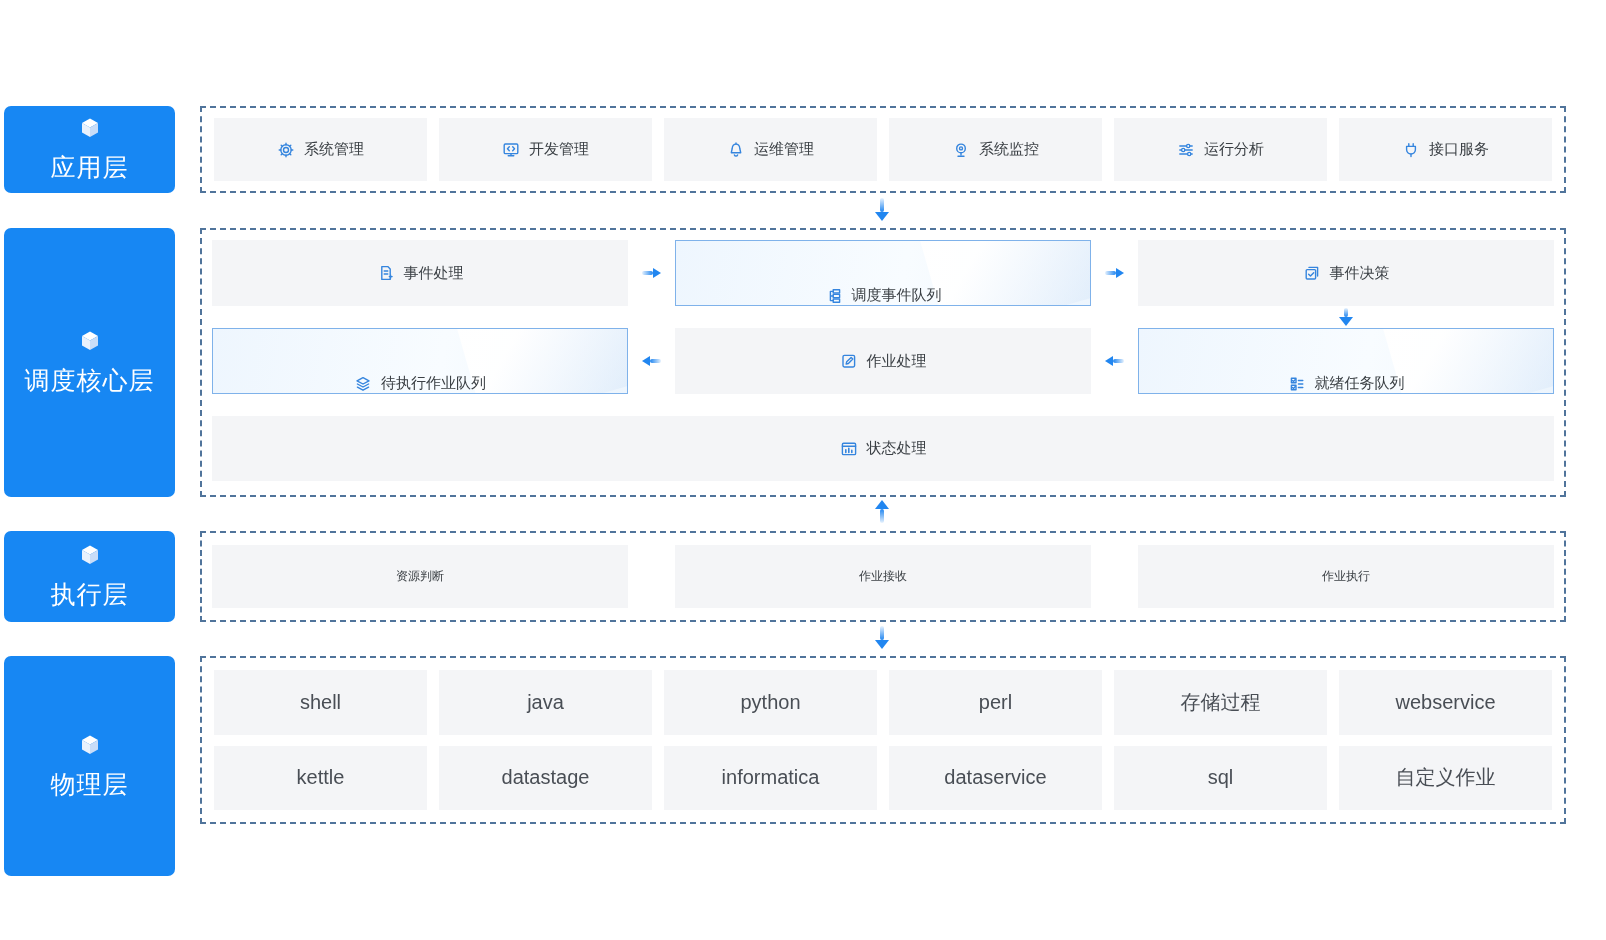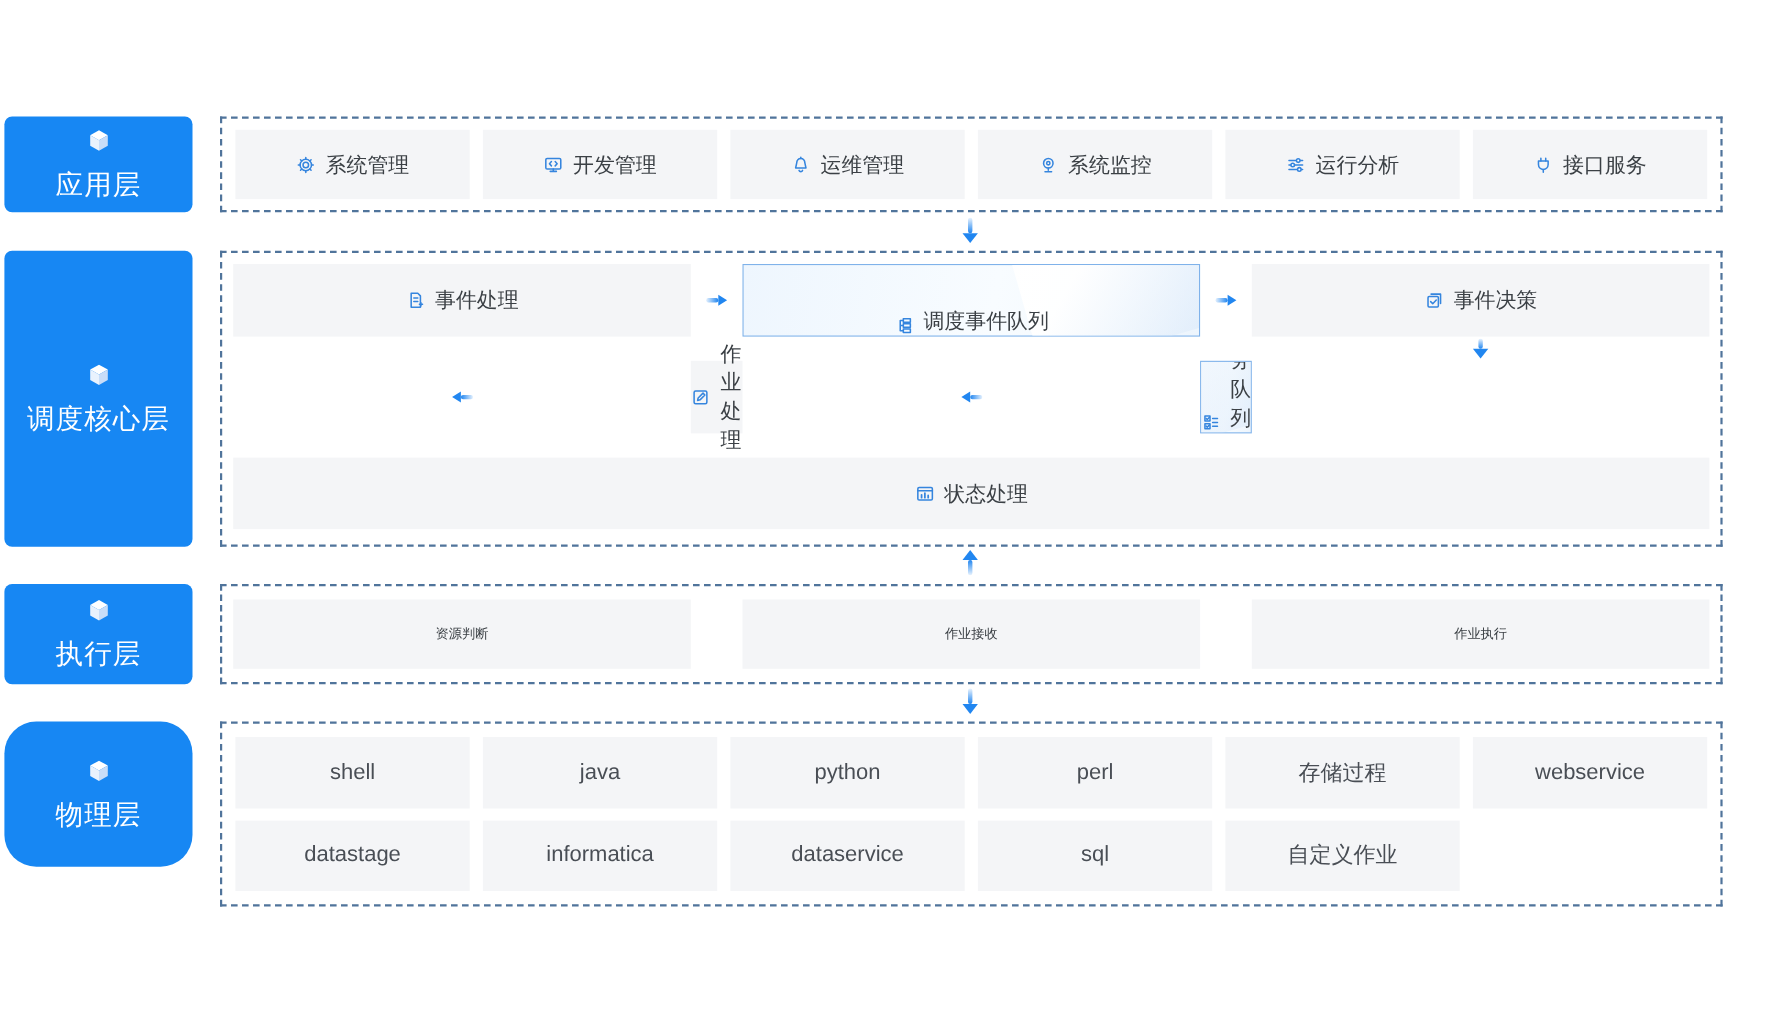--- a/index.html
+++ b/index.html
@@ -17,21 +17,21 @@
 
   
   .dashed-box {
     position:absolute; left:200px; width:1366px;
     border:2px dashed #50749b;
   }
 
   
   .chip {
     background:#f4f5f7; display:flex; align-items:center; justify-content:center; gap:9px;
-    font-size:19px; color:#3b4045;
+    font-size:15px; color:#3b4045;
   }
   .chip svg { flex:0 0 auto; }
 
   
   .chip.hl {
     background:linear-gradient(100deg,#eef6fe 0%,#f8fcff 55%,#edf5fd 100%);
     border:1px solid #7fb2ea; position:relative; overflow:hidden;align-items:flex-end;
   }
   .chip.hl::after {
     content:""; position:absolute; right:-28px; top:-46px; width:190px; height:120px;
@@ -112,21 +112,21 @@
 
   <div class="layer-label" style="top:531px;height:91px;">
     <svg width="28" height="26" viewBox="0 0 26 26">
       <polygon points="13,3.5 21,8 13,12.5 5,8" fill="#ffffff"></polygon>
       <polygon points="5,8 13,12.5 13,22 5,17.5" fill="#e9f2fd"></polygon>
       <polygon points="21,8 13,12.5 13,22 21,17.5" fill="#c8ddf8"></polygon>
     </svg>
     <div class="layer-label-text">执行层</div>
   </div>
 
-  <div class="layer-label" style="top:656px;height:132px;border-radius:29px;">
+  <div class="layer-label" style="top:656px;height:220px;">
     <svg width="28" height="26" viewBox="0 0 26 26">
       <polygon points="13,3.5 21,8 13,12.5 5,8" fill="#ffffff"></polygon>
       <polygon points="5,8 13,12.5 13,22 5,17.5" fill="#e9f2fd"></polygon>
       <polygon points="21,8 13,12.5 13,22 21,17.5" fill="#c8ddf8"></polygon>
     </svg>
     <div class="layer-label-text">物理层</div>
   </div>
 
   <div class="dashed-box app-box" style="top:106px;height:87px;">
 
@@ -232,20 +232,27 @@
     <div></div>
     <div></div>
     <div></div>
     <div class="gap-cell">
       <div class="v-arrow down small">
           <span class="bar"></span>
           <span class="head"></span>
         </div>
     </div>
 
+    <div class="chip hl">
+      <svg class="lnicon" width="18" height="18" viewBox="0 0 18 18">
+        <path d="M9 2.6 15 5.8 9 9 3 5.8Z"></path>
+        <path d="M3.4 9 9 12l5.6-3M3.4 12.2 9 15.2l5.6-3"></path>
+      </svg>
+      <span>待执行作业队列</span>
+    </div>
     <div class="gap-cell">
       <div class="h-arrow left">
           <span class="bar"></span>
           <span class="head"></span>
         </div>
     </div>
     <div class="chip">
       <svg class="lnicon" width="18" height="18" viewBox="0 0 18 18">
         <rect x="3" y="3.4" width="11.6" height="11.6" rx="1.4"></rect>
         <path d="M6.2 12l.5-2.2 4.4-4.4 1.7 1.7-4.4 4.4Z"></path>
@@ -321,20 +328,23 @@
         <span>perl</span>
       </div>
     <div class="chip">
         <span>存储过程</span>
       </div>
     <div class="chip">
         <span>webservice</span>
       </div>
 
     <div class="chip">
+        <span>kettle</span>
+      </div>
+    <div class="chip">
         <span>datastage</span>
       </div>
     <div class="chip">
         <span>informatica</span>
       </div>
     <div class="chip">
         <span>dataservice</span>
       </div>
     <div class="chip">
         <span>sql</span>

